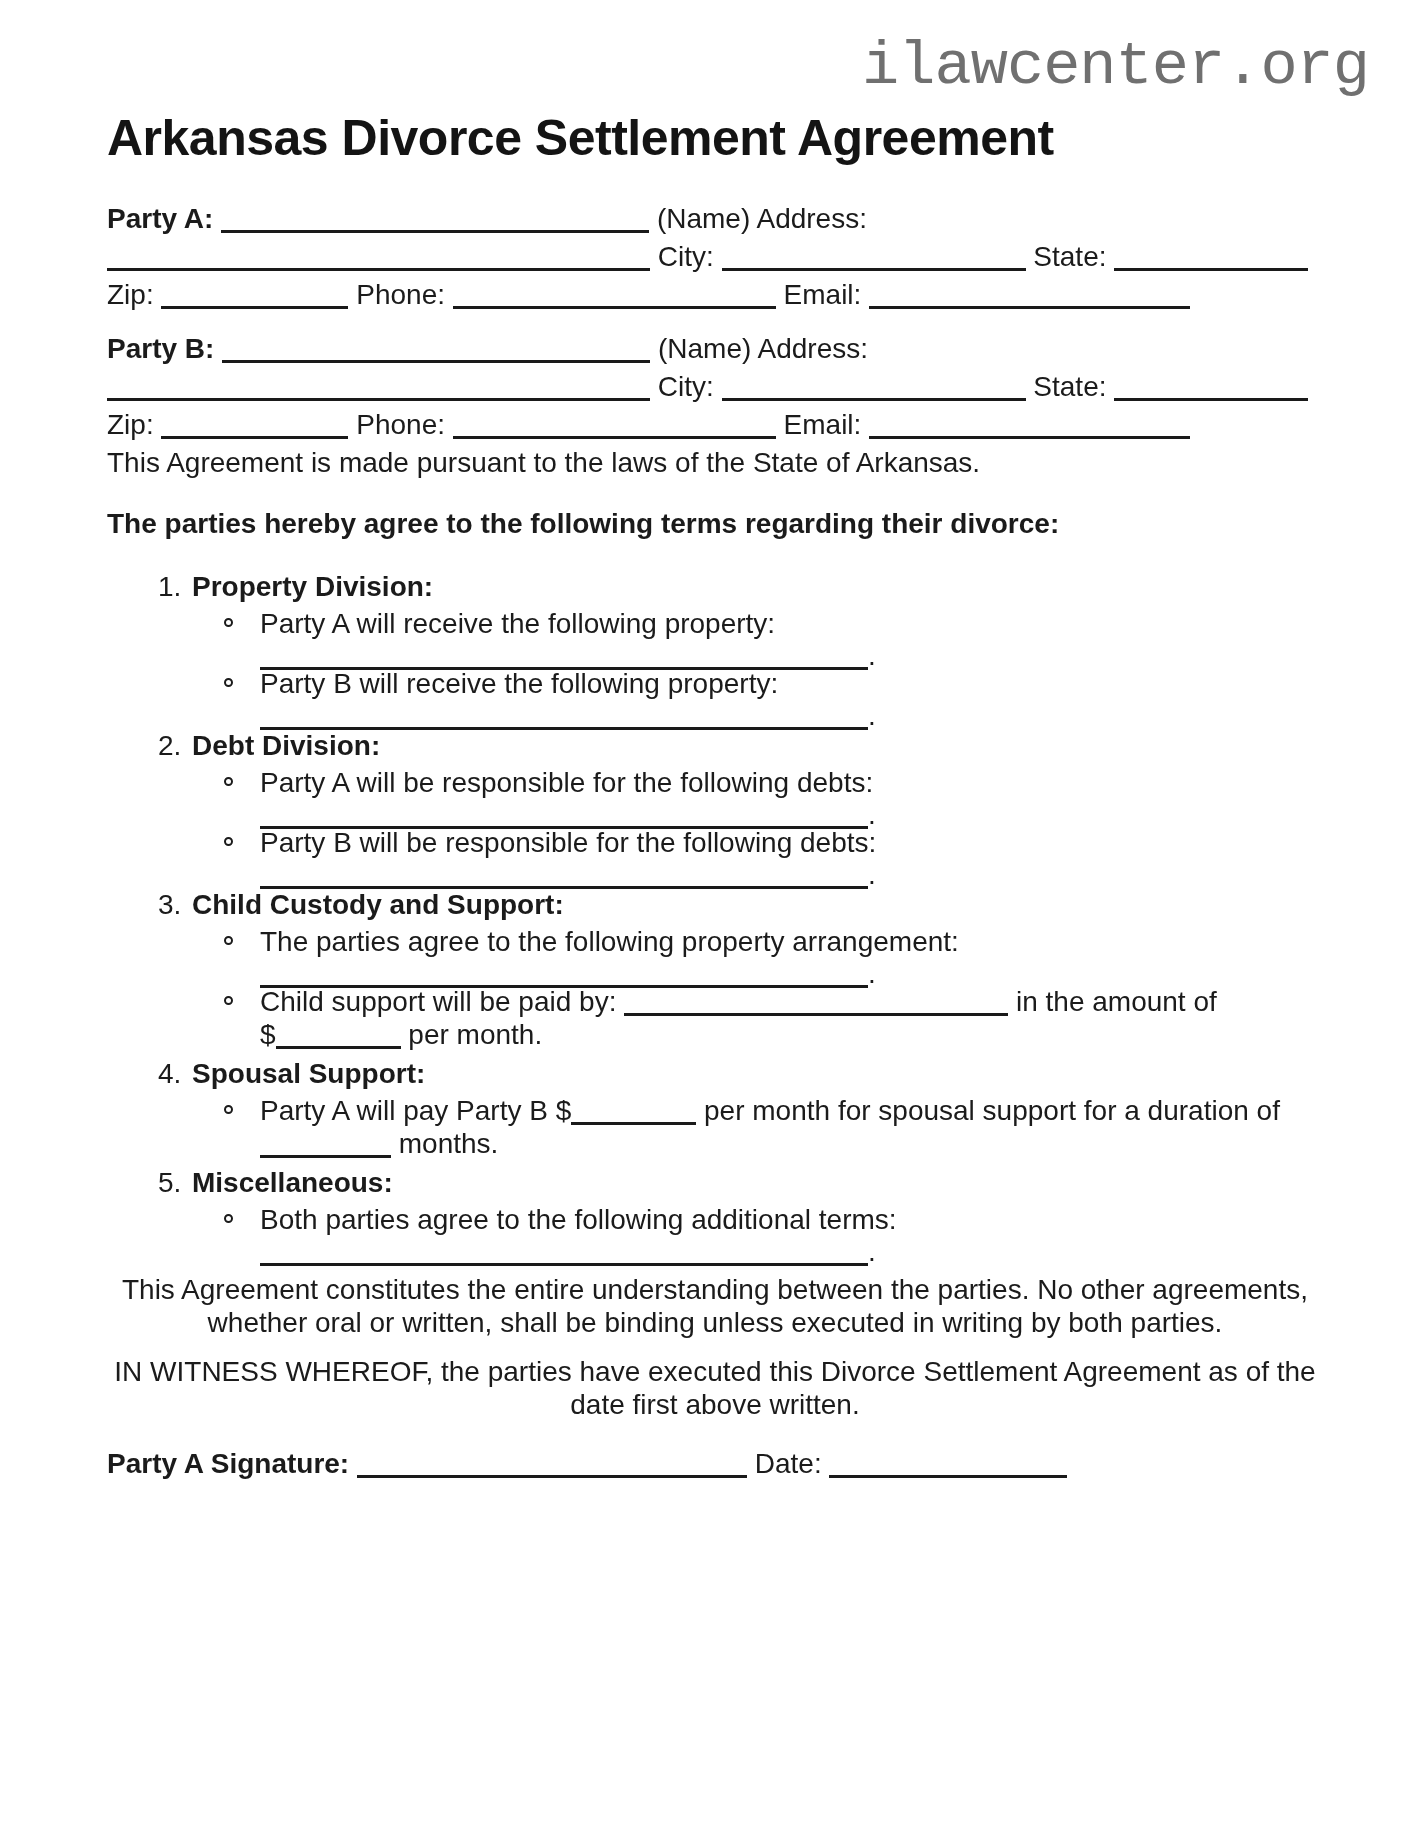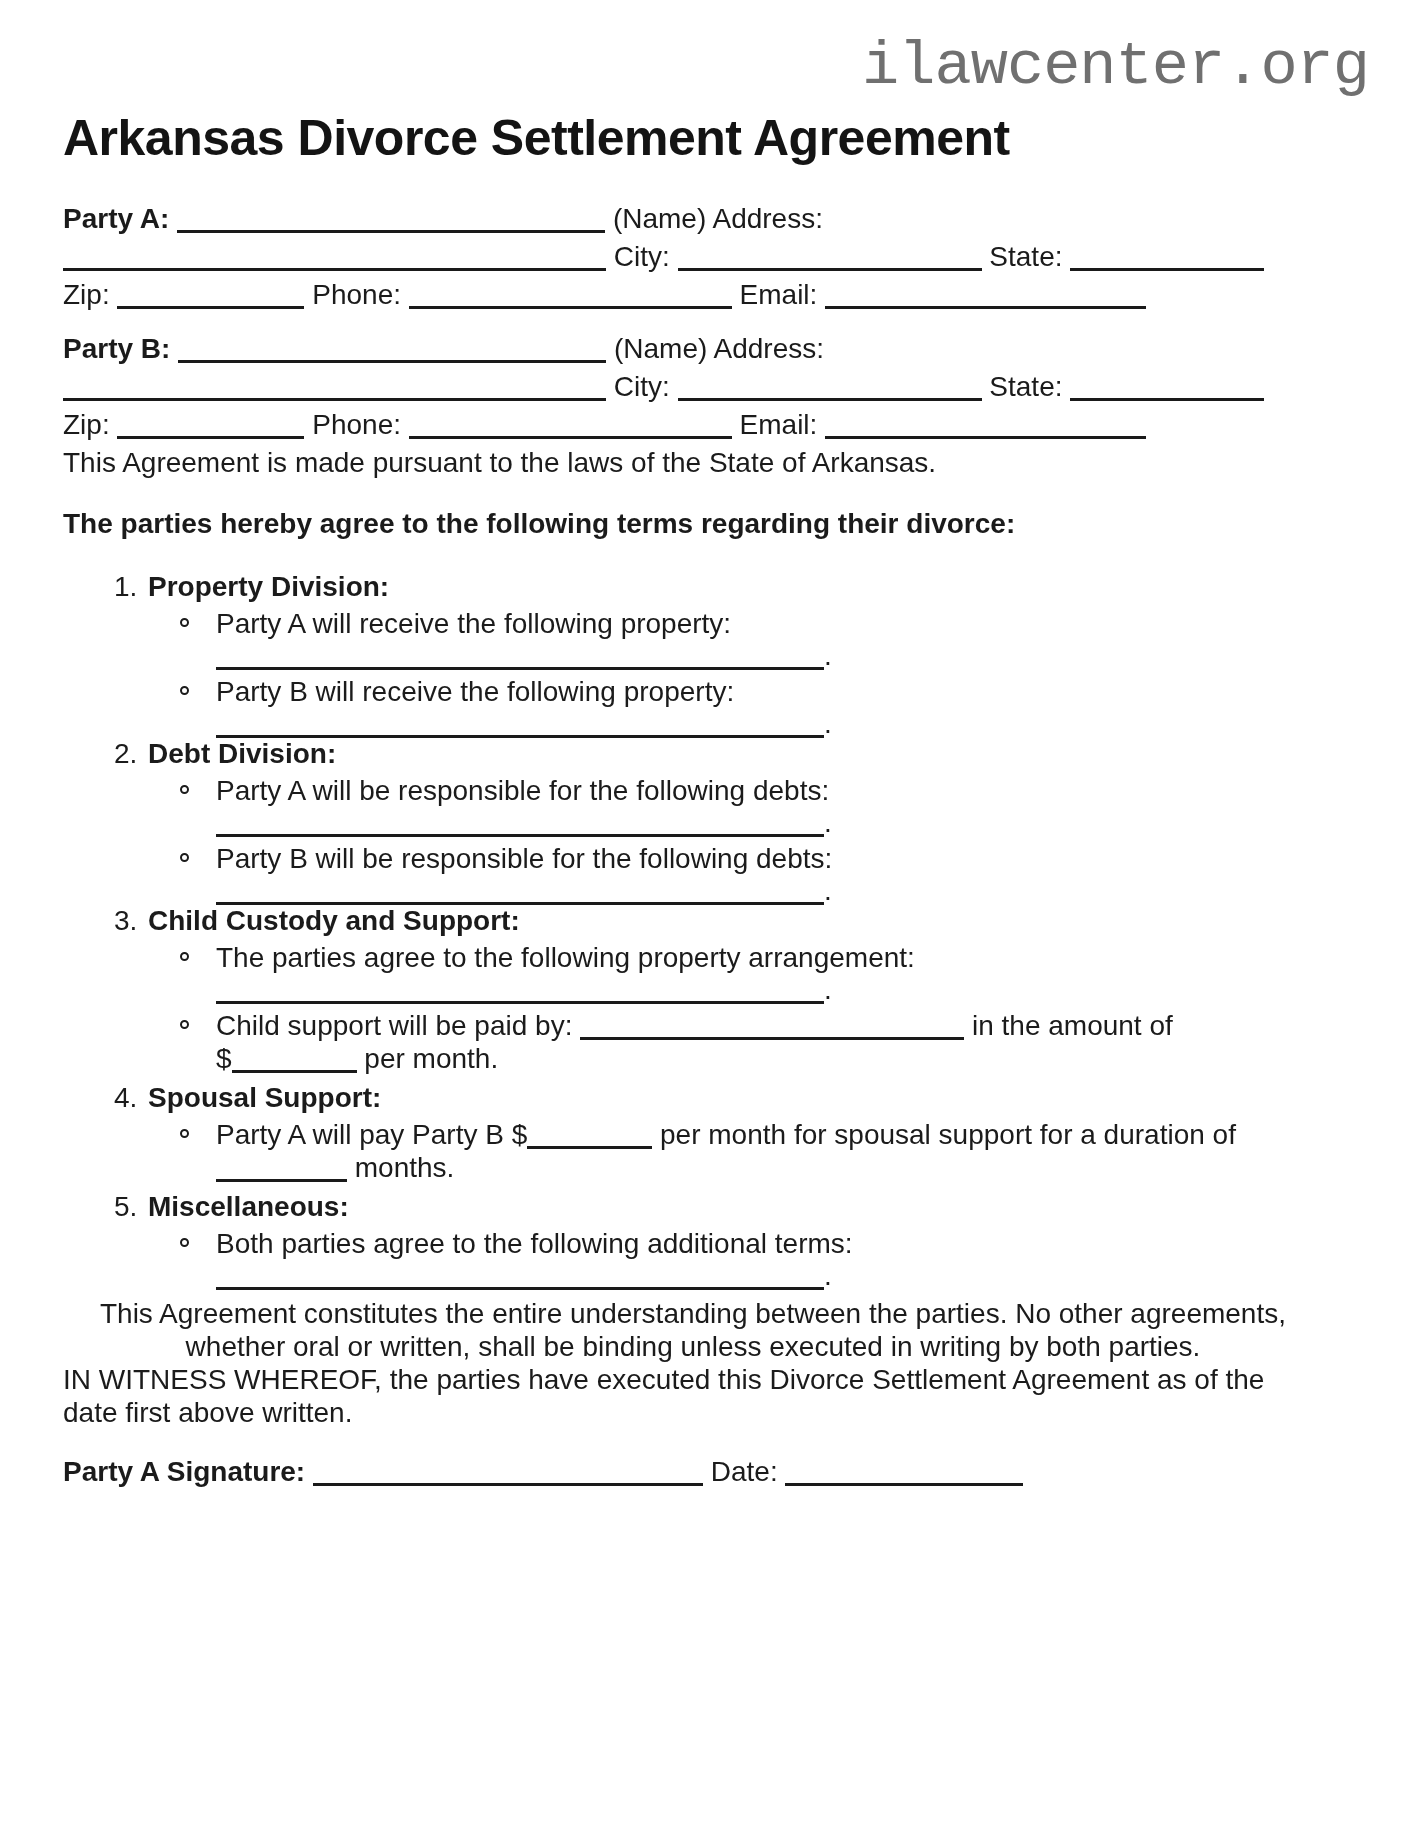--- a/index.html
+++ b/index.html
@@ -5,20 +5,21 @@
   * { margin:0; padding:0; box-sizing:border-box; }
   html,body { background:#ffffff; }
   .page {
     position:relative;
     width:1411px; height:1826px;
     background:#ffffff;
     overflow:hidden;
     font-family:"Liberation Sans", sans-serif;
     font-size:28px; line-height:33px;
     color:#1b1b1b;
+    padding-left:44px;
   }
   .logo-row {
     padding:36px 42px 0 0;
     text-align:right;
     font-family:"Liberation Mono", monospace;
     font-size:62px; line-height:1;
     color:#707070;
     letter-spacing:-1px;
   }
   h1.doc-title {
@@ -46,30 +47,30 @@
   .party-block { margin-top:30px; line-height:38px; }
   .party-block.second { margin-top:16px; }
   .pursuant { margin-top:2px; }
   .hereby { margin-top:28px;font-weight:bold; }
   .terms { margin-top:30px; }
   .term-head { display:flex; padding-left:51px; margin-top:6px; }
   .term-head.first { margin-top:0; }
   .term-num { width:34px; flex:none; }
   .term-title { font-weight:700; }
   .bullet { display:flex; padding-left:117px; margin-top:4px; }
-  .bullet.after-blank { margin-top:12px; }
+  .bullet.after-blank { margin-top:4px; }
   .b-marker { width:36px; flex:none; padding-top:11px; }
   .b-ring {
     display:block; width:9px; height:9px;
     border:2px solid #1b1b1b; border-radius:50%;
   }
   .b-text { flex:1; max-width:1090px; }
   .blank-row { padding-left:153px; margin-top:8px; height:15px; line-height:15px; }
   .closing-entire { margin-top:14px;text-align:center; }
-  .closing-witness { margin-top:0; }
+  .closing-witness { margin-top:16px;text-align:center; }
   .signature-row { margin-top:24px; line-height:38px; }
 </style>
 </head>
 <body>
 
 <div class="page">
 
   <div class="logo-row">ilawcenter.org</div>
 
   <h1 class="doc-title">Arkansas Divorce Settlement Agreement</h1>

